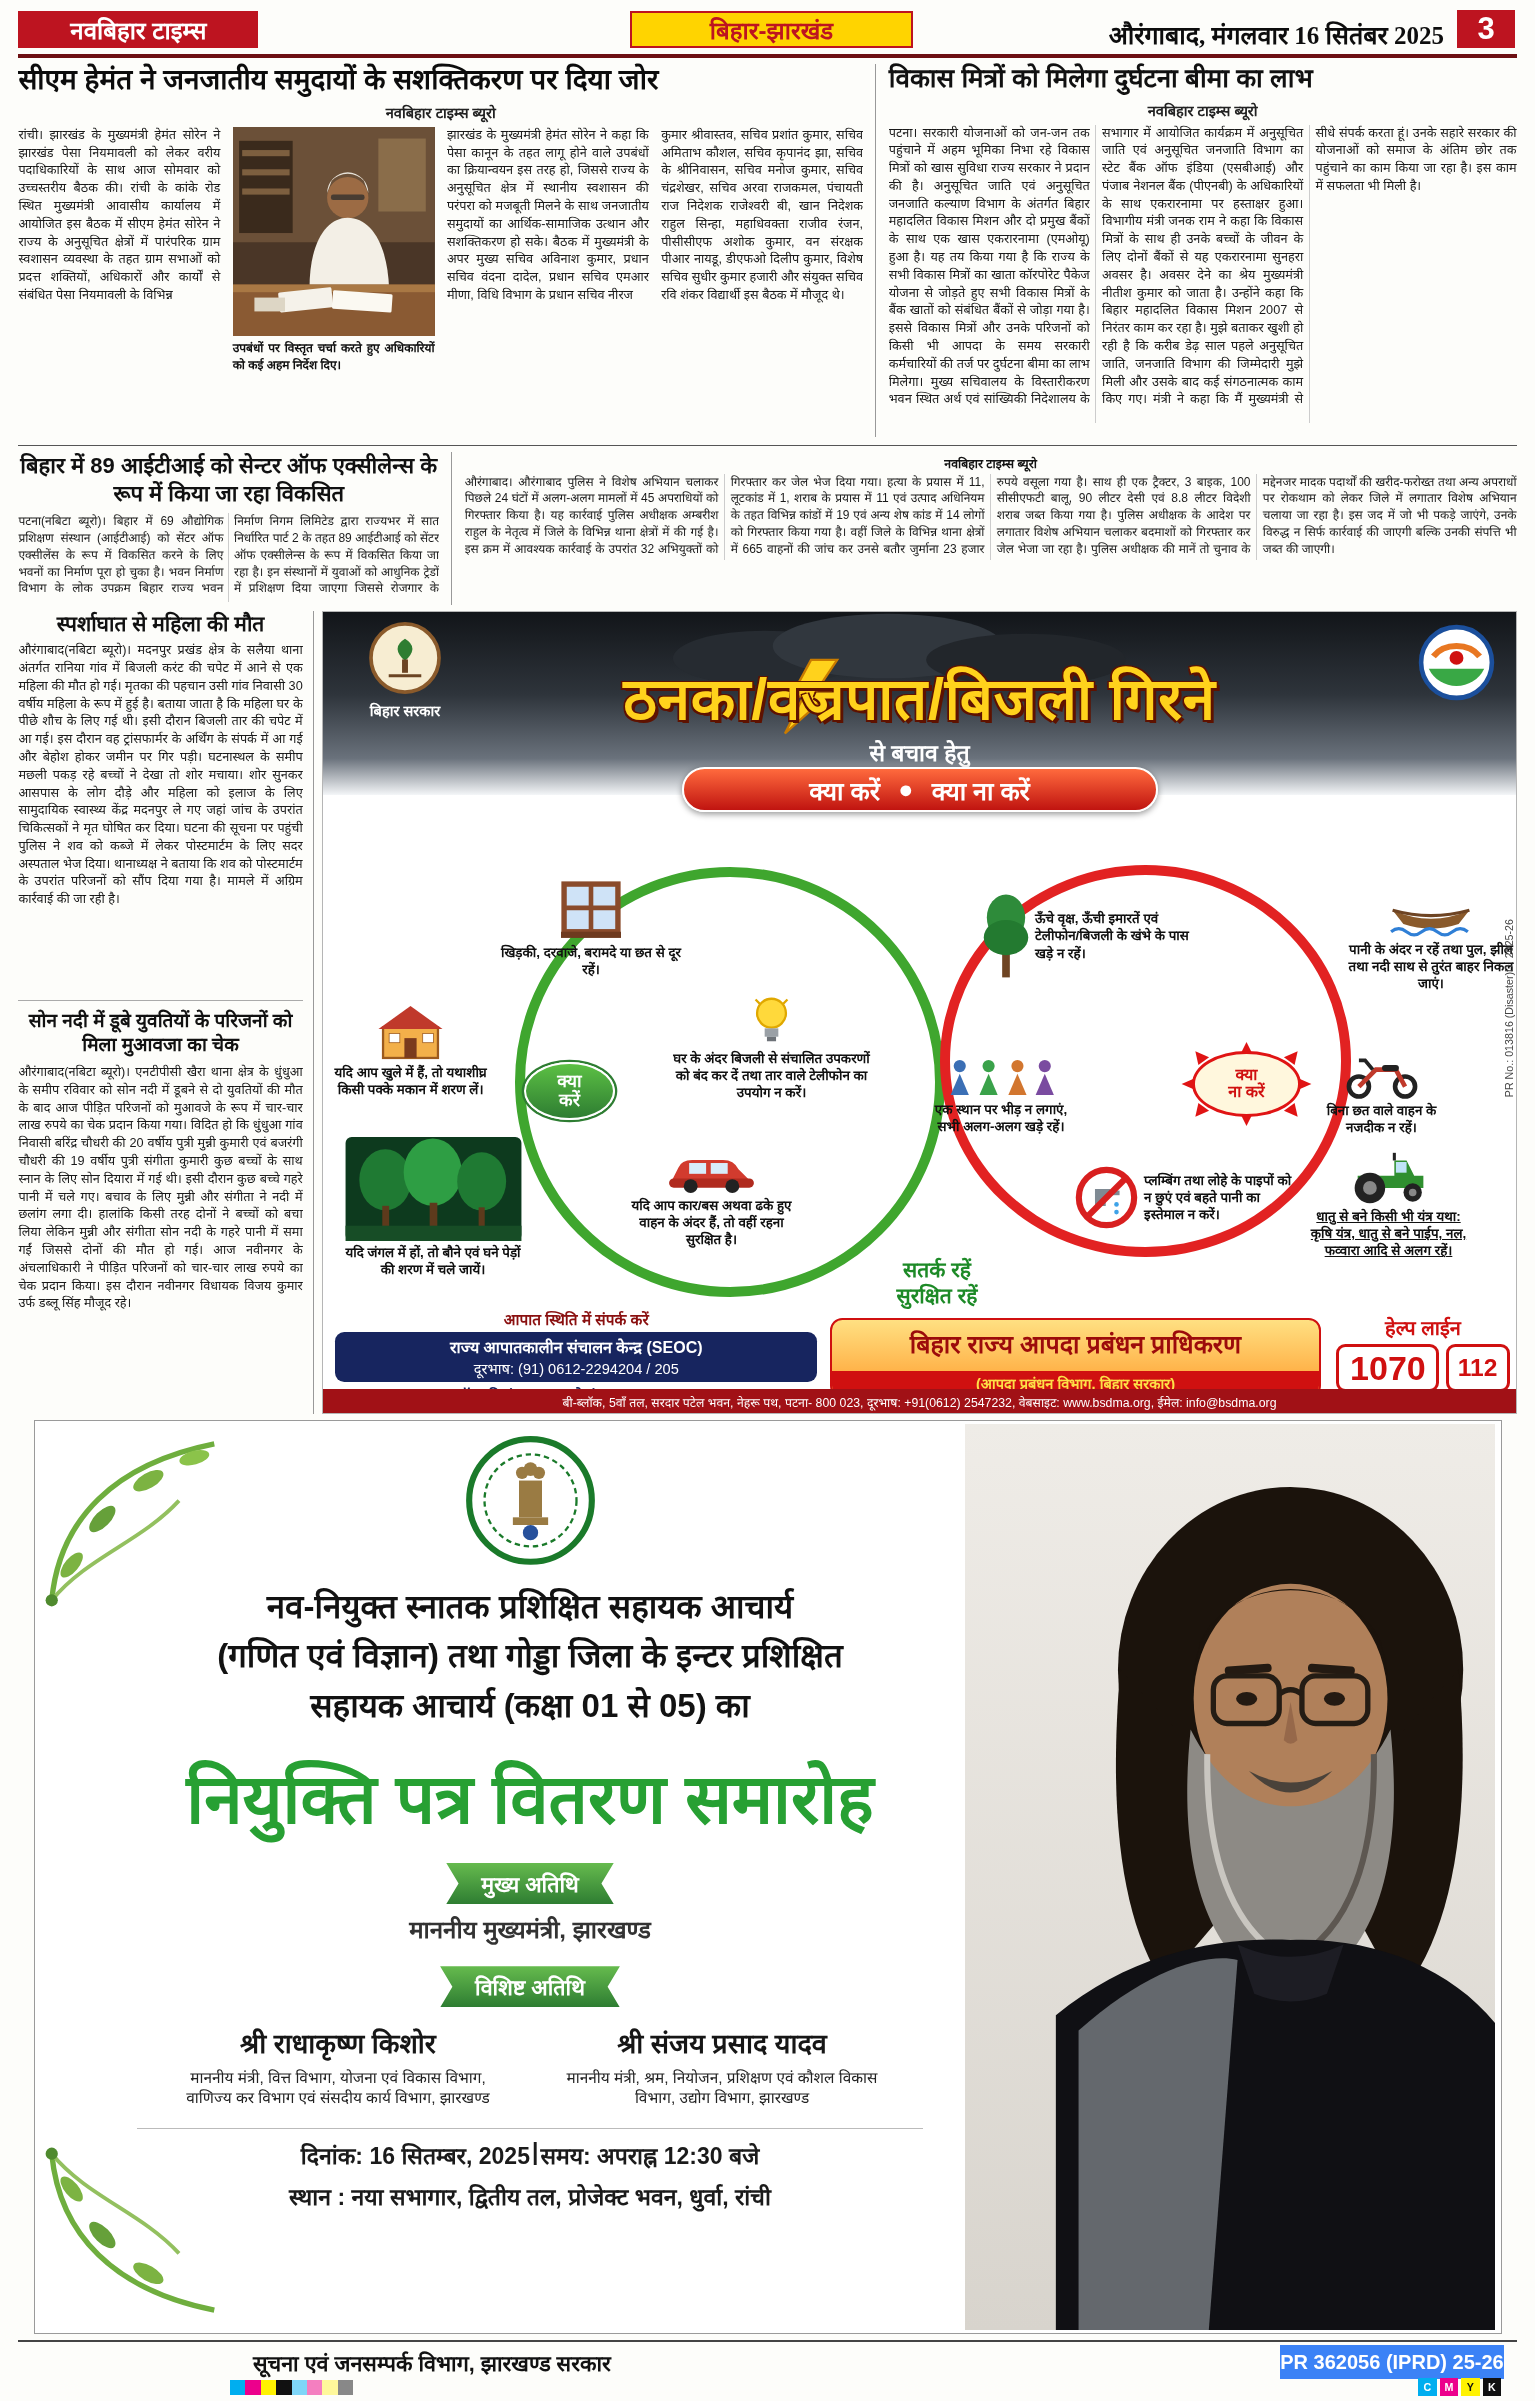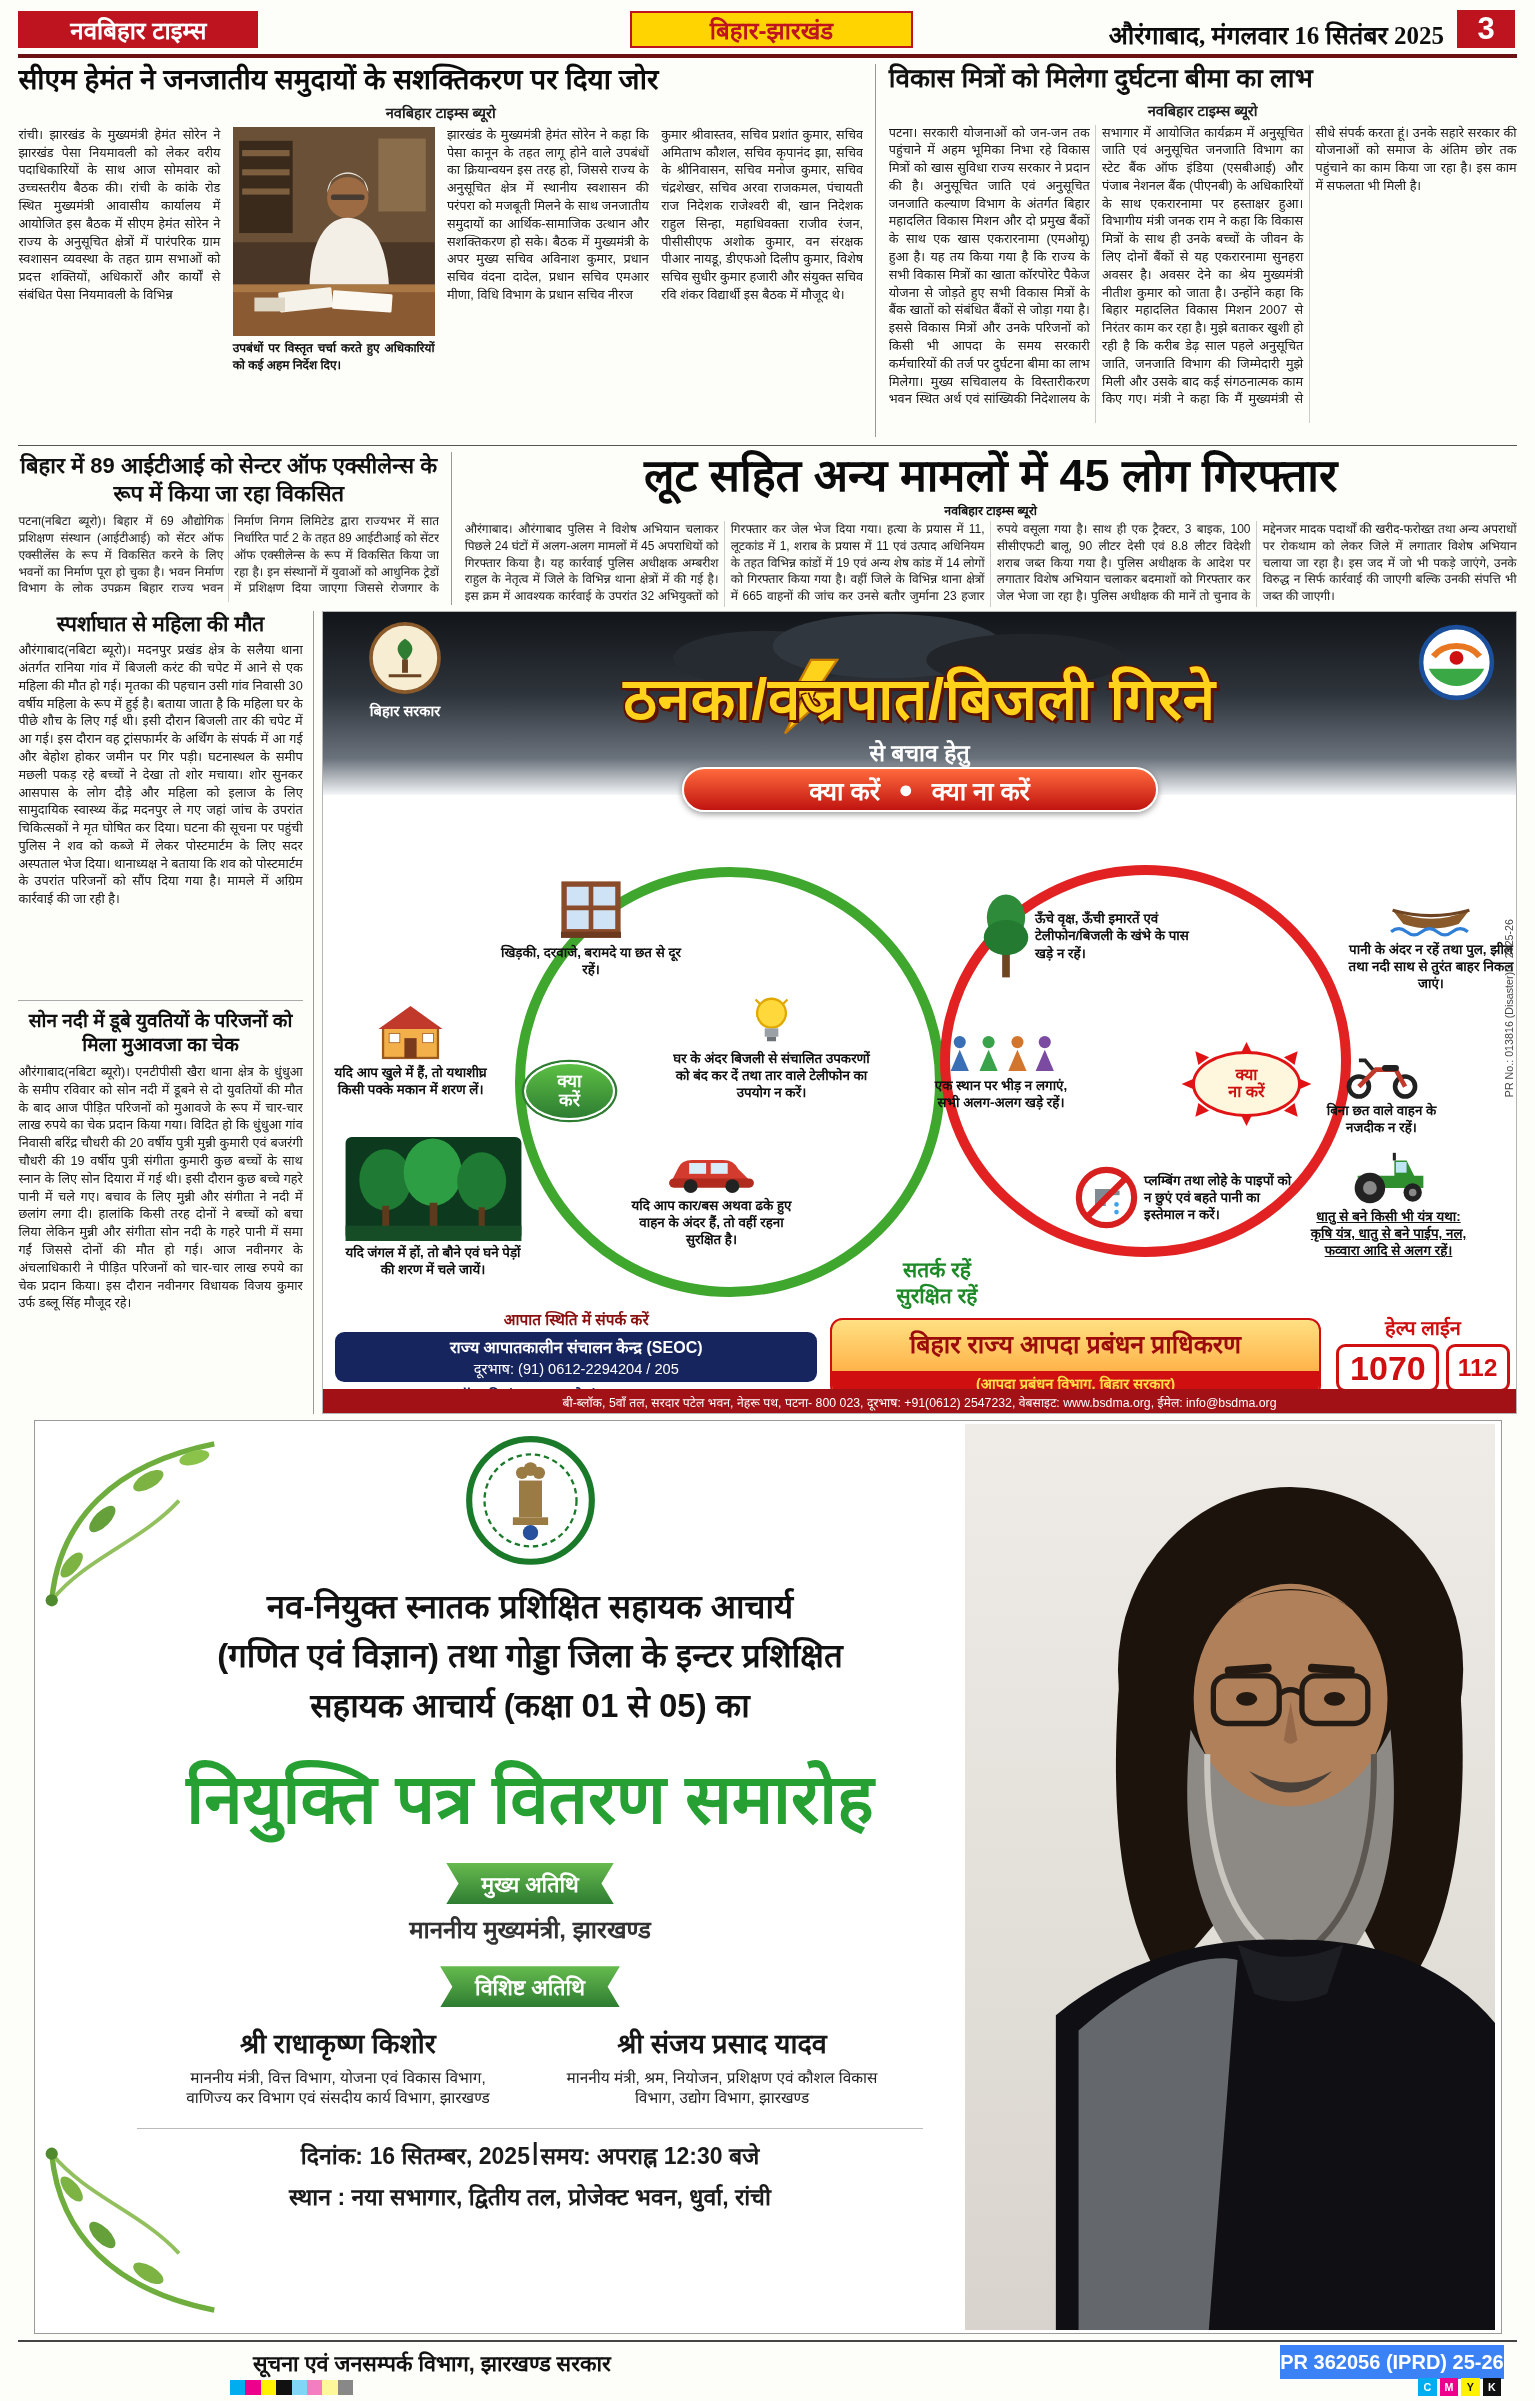--- a/index.html
+++ b/index.html
@@ -181,21 +181,20 @@
       <div class="news cols3">पटना। सरकारी योजनाओं को जन-जन तक पहुंचाने में अहम भूमिका निभा रहे विकास मित्रों को खास सुविधा राज्य सरकार ने प्रदान की है। अनुसूचित जाति एवं अनुसूचित जनजाति कल्याण विभाग के अंतर्गत बिहार महादलित विकास मिशन और दो प्रमुख बैंकों के साथ एक खास एकरारनामा (एमओयू) हुआ है। यह तय किया गया है कि राज्य के सभी विकास मित्रों का खाता कॉरपोरेट पैकेज योजना से जोड़ते हुए सभी विकास मित्रों के बैंक खातों को संबंधित बैंकों से जोड़ा गया है। इससे विकास मित्रों और उनके परिजनों को किसी भी आपदा के समय सरकारी कर्मचारियों की तर्ज पर दुर्घटना बीमा का लाभ मिलेगा। मुख्य सचिवालय के विस्तारीकरण भवन स्थित अर्थ एवं सांख्यिकी निदेशालय के सभागार में आयोजित कार्यक्रम में अनुसूचित जाति एवं अनुसूचित जनजाति विभाग का स्टेट बैंक ऑफ इंडिया (एसबीआई) और पंजाब नेशनल बैंक (पीएनबी) के अधिकारियों के साथ एकरारनामा पर हस्ताक्षर हुआ। विभागीय मंत्री जनक राम ने कहा कि विकास मित्रों के साथ ही उनके बच्चों के जीवन के लिए दोनों बैंकों से यह एकरारनामा सुनहरा अवसर है। अवसर देने का श्रेय मुख्यमंत्री नीतीश कुमार को जाता है। उन्होंने कहा कि बिहार महादलित विकास मिशन 2007 से निरंतर काम कर रहा है। मुझे बताकर खुशी हो रही है कि करीब डेढ़ साल पहले अनुसूचित जाति, जनजाति विभाग की जिम्मेदारी मुझे मिली और उसके बाद कई संगठनात्मक काम किए गए। मंत्री ने कहा कि मैं मुख्यमंत्री से सीधे संपर्क करता हूं। उनके सहारे सरकार की योजनाओं को समाज के अंतिम छोर तक पहुंचाने का काम किया जा रहा है। इस काम में सफलता भी मिली है।</div>
     </article>
   </section>
 
   <section class="midrow">
     <article class="art-iti">
       <h2 class="iti-head">बिहार में 89 आईटीआई को सेन्टर ऑफ एक्सीलेन्स के रूप में किया जा रहा विकसित</h2>
       <div class="news iti-body">पटना(नबिटा ब्यूरो)। बिहार में 69 औद्योगिक प्रशिक्षण संस्थान (आईटीआई) को सेंटर ऑफ एक्सीलेंस के रूप में विकसित करने के लिए भवनों का निर्माण पूरा हो चुका है। भवन निर्माण विभाग के लोक उपक्रम बिहार राज्य भवन निर्माण निगम लिमिटेड द्वारा राज्यभर में सात निर्धारित पार्ट 2 के तहत 89 आईटीआई को सेंटर ऑफ एक्सीलेन्स के रूप में विकसित किया जा रहा है। इन संस्थानों में युवाओं को आधुनिक ट्रेडों में प्रशिक्षण दिया जाएगा जिससे रोजगार के बेहतर अवसर प्राप्त कर सकें। पटना, भोजपुर, बक्सर, नालंदा, रोहतास, गया, जहानाबाद, औरंगाबाद, नवादा, मुंगेर, बेगूसराय, खगड़िया, पूर्णिया, अररिया सहित राज्य के विभिन्न जिलों में ये सेंटर ऑफ एक्सीलेन्स विकसित किए जा रहे हैं।</div>
     </article>
     <article class="art-loot">
-      <h2 class="loot-head">लूट सहित अन्य मामलों में 45 लोग गिरफ्तार</h2>
       <div class="loot-byline">नवबिहार टाइम्स ब्यूरो</div>
       <div class="news loot-body">औरंगाबाद। औरंगाबाद पुलिस ने विशेष अभियान चलाकर पिछले 24 घंटों में अलग-अलग मामलों में 45 अपराधियों को गिरफ्तार किया है। यह कार्रवाई पुलिस अधीक्षक अम्बरीश राहुल के नेतृत्व में जिले के विभिन्न थाना क्षेत्रों में की गई है। इस क्रम में आवश्यक कार्रवाई के उपरांत 32 अभियुक्तों को गिरफ्तार कर जेल भेज दिया गया। हत्या के प्रयास में 11, लूटकांड में 1, शराब के प्रयास में 11 एवं उत्पाद अधिनियम के तहत विभिन्न कांडों में 19 एवं अन्य शेष कांड में 14 लोगों को गिरफ्तार किया गया है। वहीं जिले के विभिन्न थाना क्षेत्रों में 665 वाहनों की जांच कर उनसे बतौर जुर्माना 23 हजार रुपये वसूला गया है। साथ ही एक ट्रैक्टर, 3 बाइक, 100 सीसीएफटी बालू, 90 लीटर देसी एवं 8.8 लीटर विदेशी शराब जब्त किया गया है। पुलिस अधीक्षक के आदेश पर लगातार विशेष अभियान चलाकर बदमाशों को गिरफ्तार कर जेल भेजा जा रहा है। पुलिस अधीक्षक की मानें तो चुनाव के मद्देनजर मादक पदार्थों की खरीद-फरोख्त तथा अन्य अपराधों पर रोकथाम को लेकर जिले में लगातार विशेष अभियान चलाया जा रहा है। इस जद में जो भी पकड़े जाएंगे, उनके विरुद्ध न सिर्फ कार्रवाई की जाएगी बल्कि उनकी संपत्ति भी जब्त की जाएगी।</div>
     </article>
   </section>
 
   <aside class="leftcol">
     <h3 class="sp-head">स्पर्शाघात से महिला की मौत</h3>
     <div class="news sp-body">औरंगाबाद(नबिटा ब्यूरो)। मदनपुर प्रखंड क्षेत्र के सलैया थाना अंतर्गत रानिया गांव में बिजली करंट की चपेट में आने से एक महिला की मौत हो गई। मृतका की पहचान उसी गांव निवासी 30 वर्षीय महिला के रूप में हुई है। बताया जाता है कि महिला घर के पीछे शौच के लिए गई थी। इसी दौरान बिजली तार की चपेट में आ गई। इस दौरान वह ट्रांसफार्मर के अर्थिंग के संपर्क में आ गई और बेहोश होकर जमीन पर गिर पड़ी। घटनास्थल के समीप मछली पकड़ रहे बच्चों ने देखा तो शोर मचाया। शोर सुनकर आसपास के लोग दौड़े और महिला को इलाज के लिए सामुदायिक स्वास्थ्य केंद्र मदनपुर ले गए जहां जांच के उपरांत चिकित्सकों ने मृत घोषित कर दिया। घटना की सूचना पर पहुंची पुलिस ने शव को कब्जे में लेकर पोस्टमार्टम के लिए सदर अस्पताल भेज दिया। थानाध्यक्ष ने बताया कि शव को पोस्टमार्टम के उपरांत परिजनों को सौंप दिया गया है। मामले में अग्रिम कार्रवाई की जा रही है।</div>
     <div class="son-block">
       <h3 class="son-head">सोन नदी में डूबे युवतियों के परिजनों को मिला मुआवजा का चेक</h3>
@@ -338,21 +337,21 @@
 
     <div class="ig-it" style="left:1023px;top:272px;width:170px;">
       <svg width="86" height="54" viewBox="0 0 112 70">
         <path d="M6,34 Q56,56 106,34 L92,52 Q56,64 20,52 Z" fill="#8a5a2b"></path>
         <path d="M6,34 Q56,48 106,34" stroke="#6e4423" stroke-width="4" fill="none"></path>
         <path d="M4,62 q10,-8 20,0 t20,0 t20,0 t20,0 t20,0" stroke="#2f7fd6" stroke-width="4" fill="none"></path>
       </svg>
       <div>पानी के अंदर न रहें तथा पुल, झील तथा नदी साथ से तुरंत बाहर निकल जाएं।</div>
     </div>
 
-    <div class="ig-it" style="left:603px;top:421px;width:150px;">
+    <div class="ig-it" style="left:603px;top:445px;width:150px;">
       <svg width="115" height="41" viewBox="0 0 150 54">
         <g>
             <circle cx="20" cy="12" r="8" fill="#3b6fb5"></circle>
             <polygon points="8,50 20,22 32,50" fill="#3b6fb5"></polygon>
           </g>
         <g>
             <circle cx="58" cy="12" r="8" fill="#3aa24a"></circle>
             <polygon points="46,50 58,22 70,50" fill="#3aa24a"></polygon>
           </g>
         <g>

